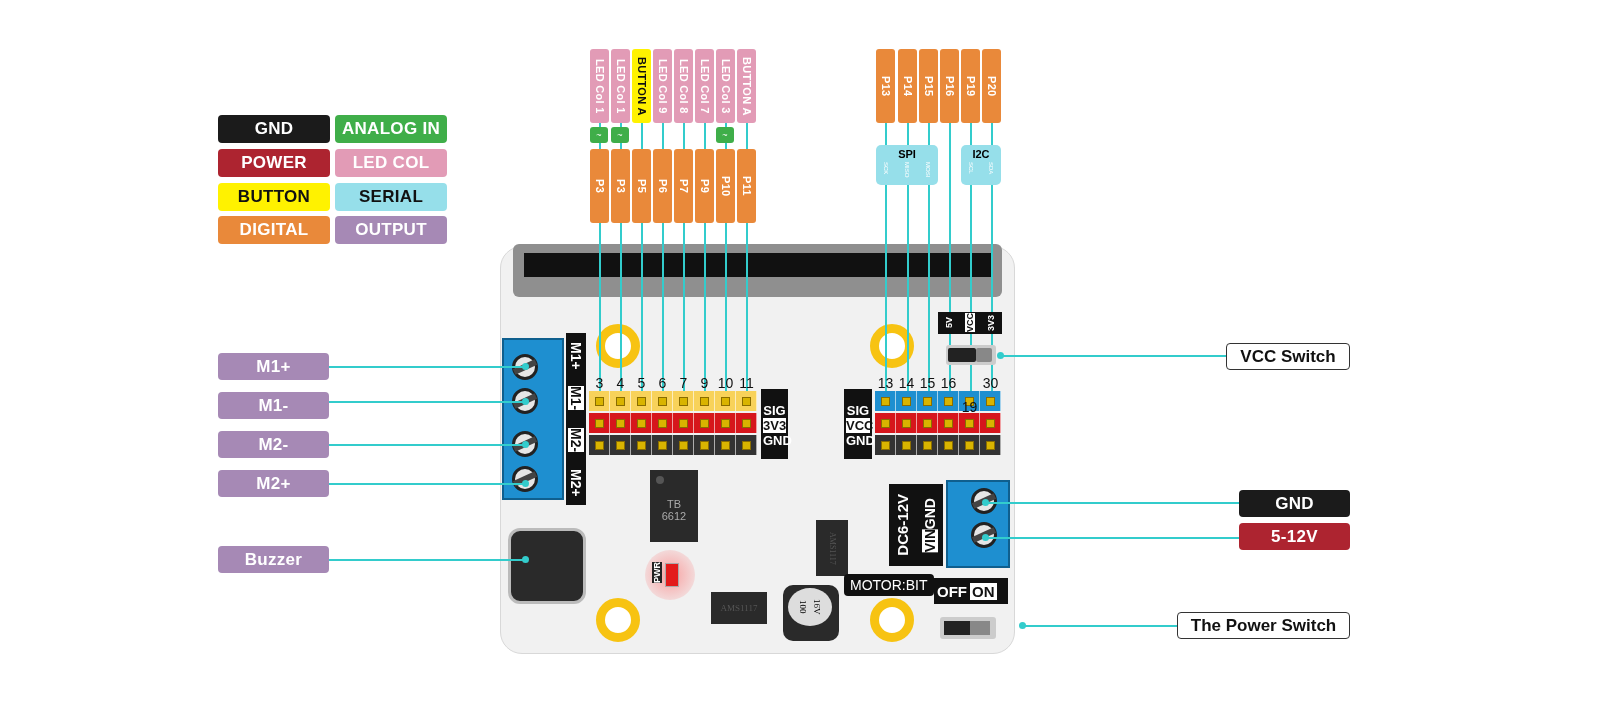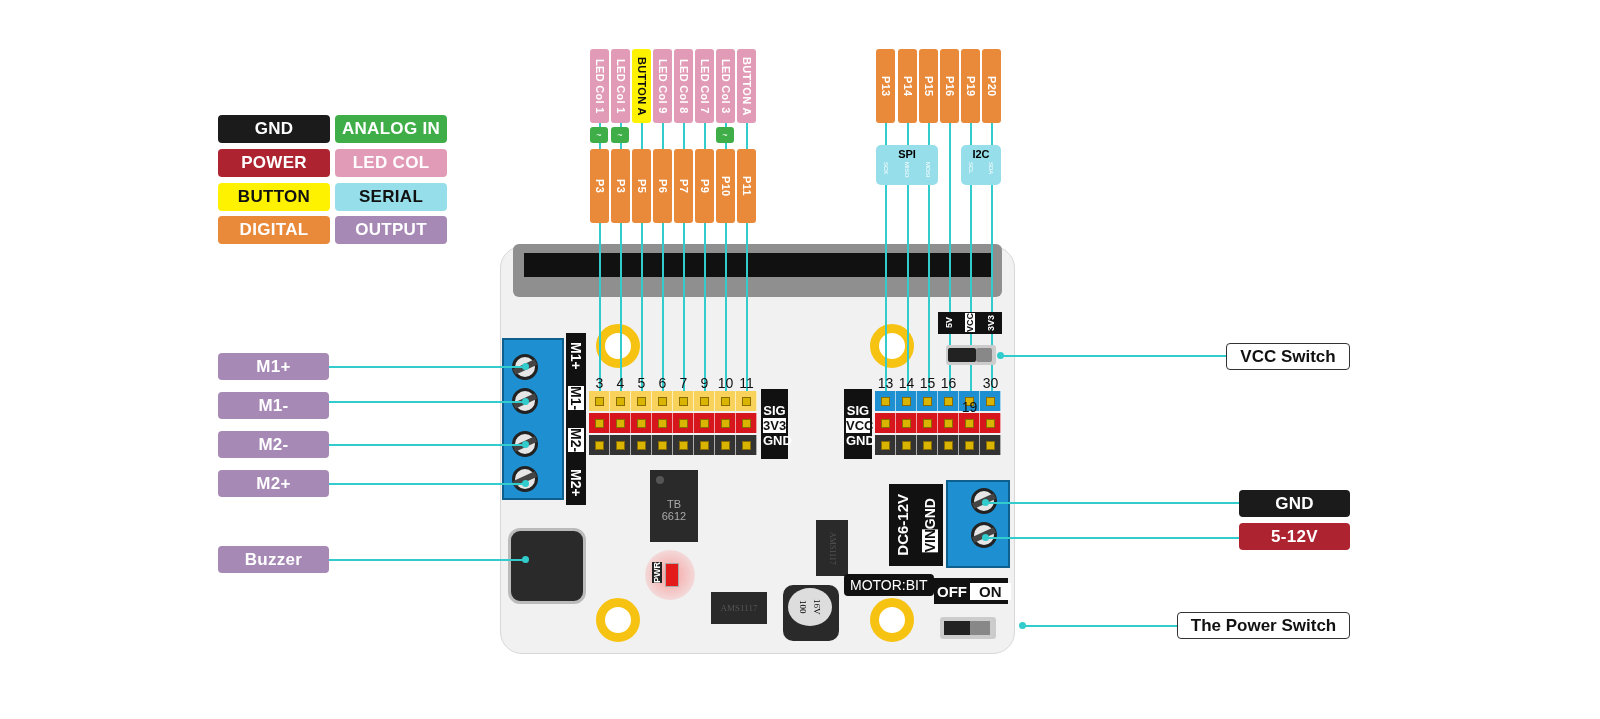--- a/index.html
+++ b/index.html
@@ -379,21 +379,21 @@
   </div>
 </div>
 <div class="terminal" style="left:946px;top:480px;width:64px;height:88px;"></div>
 <div class="screw" style="left:971px;top:488px;"></div>
 <div class="screw" style="left:971px;top:522px;"></div>
 
 <div class="abs" style="left:844px;top:574px;background:#111;color:#fff;font-weight:normal;font-size:14px;padding:3px 6px;border-radius:4px;">MOTOR:BIT</div>
 
 <div class="abs" style="left:934px;top:578px;width:74px;height:26px;background:#111;display:flex;align-items:center;">
   <span style="color:#fff;font-weight:bold;font-size:15px;padding:0 3px;">OFF</span>
-  <span style="background:#fff;color:#111;font-weight:bold;font-size:15px;padding:0 9px;">ON</span>
+  <span style="background:#fff;color:#111;font-weight:bold;font-size:15px;padding:0 2px;">ON</span>
 </div>
 <div class="abs" style="left:940px;top:617px;width:56px;height:22px;background:#ccc;border-radius:3px;">
   <div style="position:absolute;left:4px;top:4px;width:26px;height:14px;background:#222;"></div>
   <div style="position:absolute;left:30px;top:4px;width:20px;height:14px;background:#888;"></div>
 </div>
 
 <div class="wire" style="left:329px;top:366px;width:196px;height:1.5px;"></div>
 <div class="wire" style="left:329px;top:401px;width:196px;height:1.5px;"></div>
 <div class="wire" style="left:329px;top:444px;width:196px;height:1.5px;"></div>
 <div class="wire" style="left:329px;top:483px;width:196px;height:1.5px;"></div>

